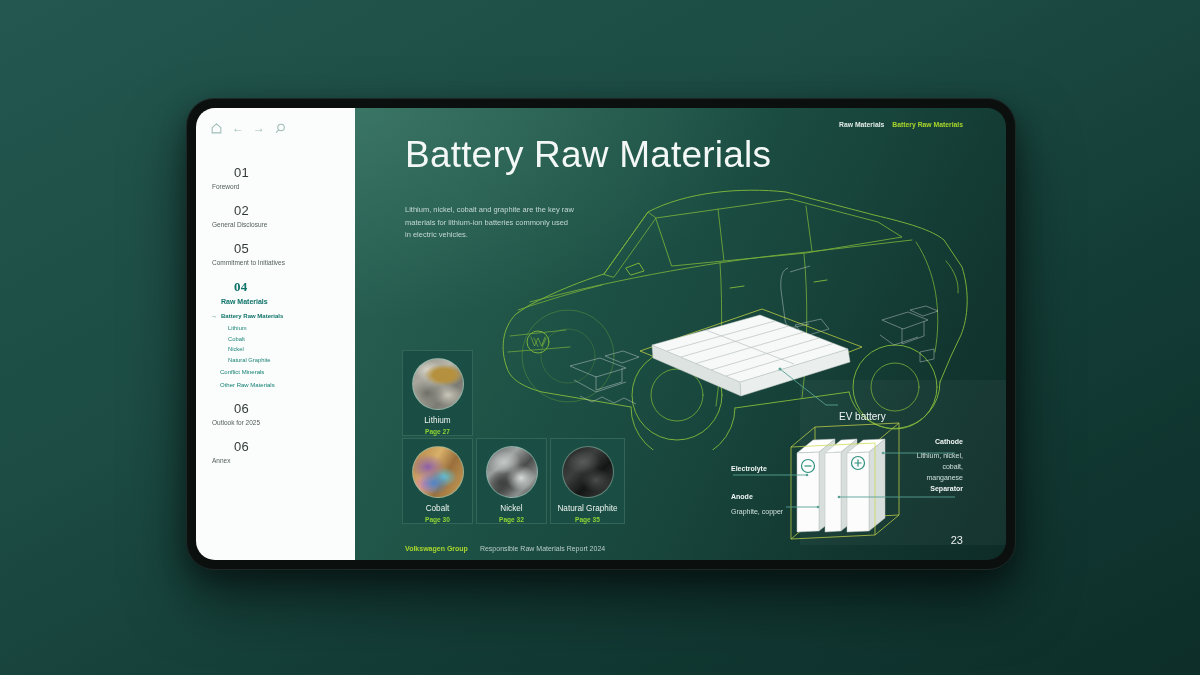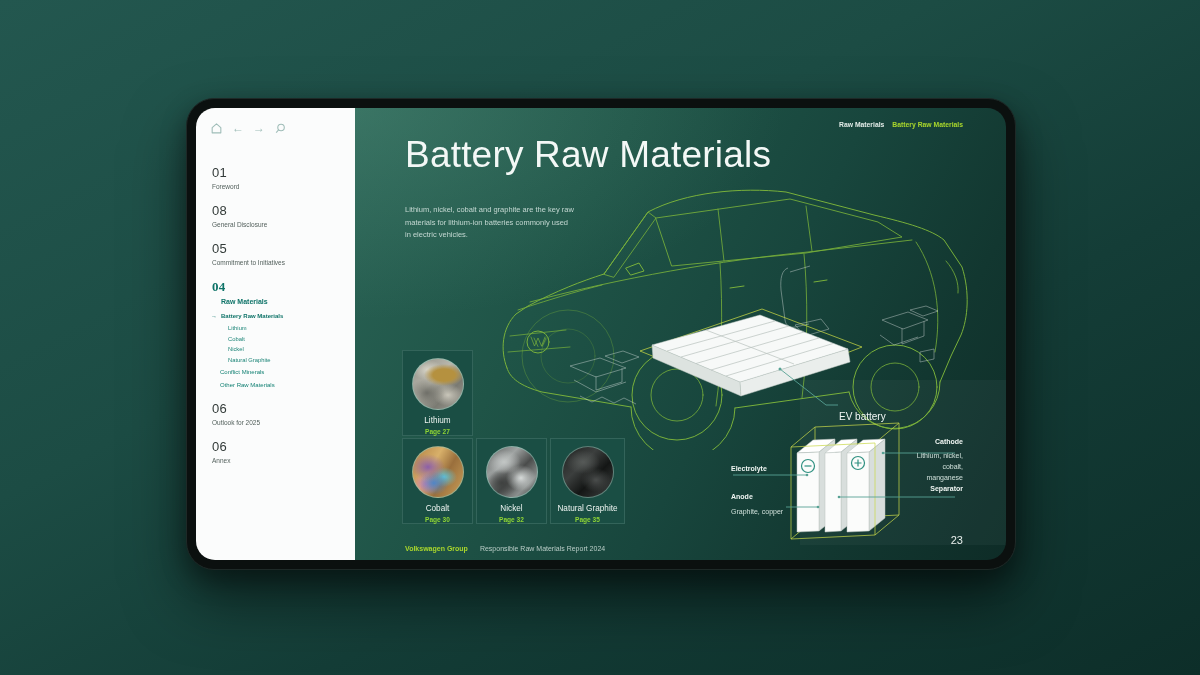--- a/index.html
+++ b/index.html
@@ -18,21 +18,21 @@
   }
   .screen { width:100%; height:100%; border-radius:19px; overflow:hidden; display:flex; }
 
   
   .sidebar { width:159px; background:#fbfcfc; flex:none; position:relative; }
   .side-icons { display:flex; align-items:center; gap:9px; margin:14px 0 0 14px; color:#9fbdb8; }
   .side-icons svg { display:block; }
   .nav-arrow { font-size:12px; line-height:13px; color:#9fbdb8; }
   .toc { padding:30px 0 0 16px; }
   .toc-item { margin-bottom:13px; cursor:default; }
-  .toc-num { font-size:13px; font-weight:500; color:#333b39; letter-spacing:.3px; }
+  .toc-num { font-size:13px; font-weight:500; color:#333b39; letter-spacing:.3px;margin-left:22px; }
   .toc-lbl { font-size:6.5px; color:#525f5b; margin-top:3px; }
   .toc-item.active .toc-num { color:#0e7368; font-weight:700;font-family:Liberation Serif, serif; }
   .toc-item.active .toc-lbl { color:#0e7368; font-weight:700; font-size:7px; margin-left:9px; }
   .subnav { margin:8px 0 2px 8px; }
   .sub-active { font-size:6px; font-weight:700; color:#0e7368; display:flex; gap:4px; margin-left:-9px; margin-bottom:6px; }
   .sub-child { font-size:5.8px; color:#1d8578; margin:4.5px 0 4.5px 8px; }
   .sub-sibling { font-size:6px; color:#128073; margin:6.5px 0; }
 
   
   .content { flex:1; position:relative; overflow:hidden;
@@ -114,21 +114,21 @@
             </svg>
         </span>
       </div>
 
       <nav class="toc">
         <div class="toc-item">
           <div class="toc-num">01</div>
           <div class="toc-lbl">Foreword</div>
         </div>
         <div class="toc-item">
-          <div class="toc-num">08</div>
+          <div class="toc-num">02</div>
           <div class="toc-lbl">General Disclosure</div>
         </div>
         <div class="toc-item">
           <div class="toc-num">05</div>
           <div class="toc-lbl">Commitment to Initiatives</div>
         </div>
 
         <div class="toc-item active">
           <div class="toc-num">04</div>
           <div class="toc-lbl">Raw Materials</div>

